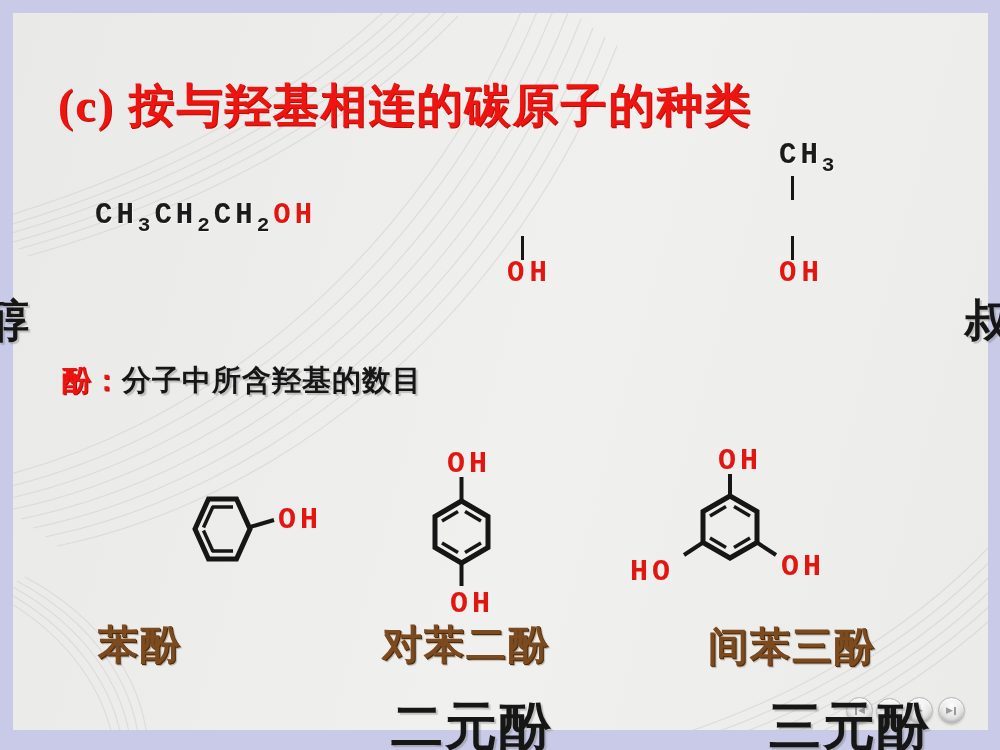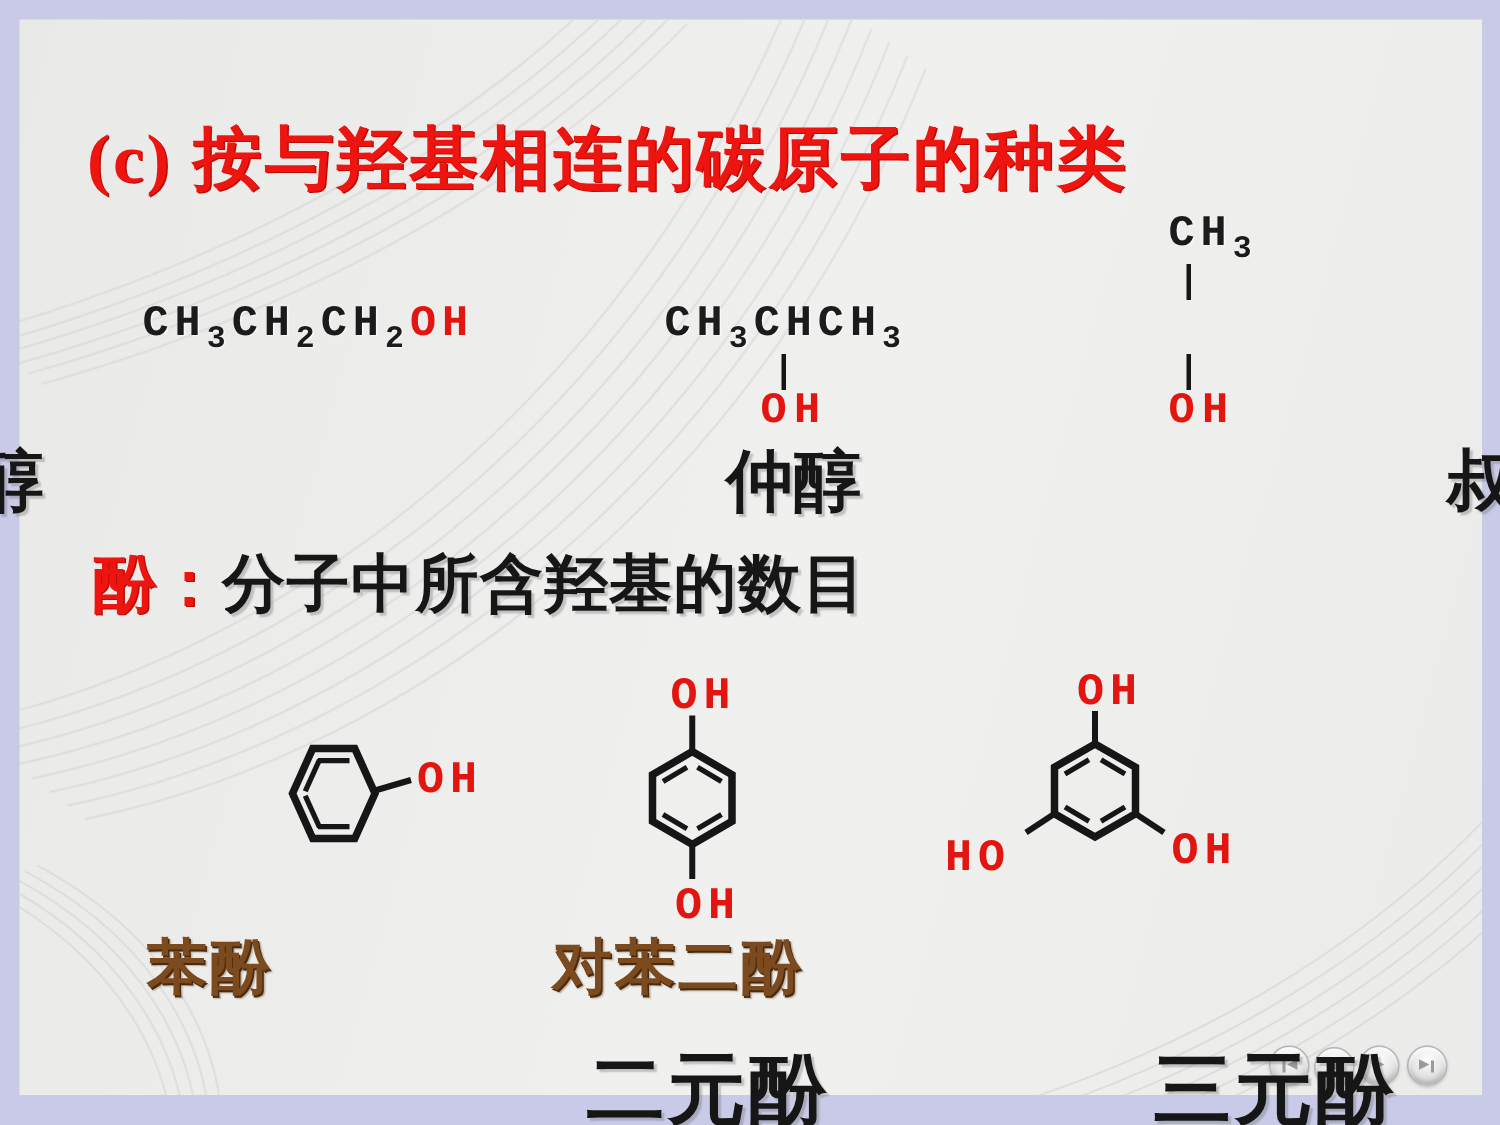--- a/index.html
+++ b/index.html
@@ -42,21 +42,21 @@
   }
   .bond-v{width:3px;background:#161616;z-index:3;}
 
   
   .cn{
     font-weight:bold;color:#161616;
     text-shadow:2px 2px 1px rgba(110,110,110,.35);
     z-index:4;
   }
   .row-label{font-size:45px;top:260px;}
-  .heading{left:62px;top:330px;font-size:42px;letter-spacing:1px;}
+  .heading{left:62px;top:330px;font-size:29px;letter-spacing:1px;}
   .heading .lead{color:#ee1410;text-shadow:1px 1px 0 #b90d07;}
   .name-brown{font-size:40px;color:#7b4a1e;letter-spacing:2px;text-shadow:1px 1px 0 #4a2a0e, 2px 2px 1px rgba(90,60,20,.35);}
   .name-black{font-size:52px;letter-spacing:2px;}
 
   
   .struct{z-index:2;}
   .struct line,.struct polygon{stroke:#161616;fill:none;}
   .ring{stroke-width:5px;stroke-linejoin:miter;}
   .dbl{stroke-width:3.5px;}
   .sbond{stroke-width:4px;}
@@ -117,31 +117,29 @@
     </g>
   </svg>
 </div>
 
 <div class="content">
 
   <div class="abs slide-title">(c)  按与羟基相连的碳原子的种类</div>
 
   <div class="abs formula" style="left:95px;top:168px;"><span class="seg">CH</span><span class="seg sub">3</span><span class="seg">CH</span><span class="seg sub">2</span><span class="seg">CH</span><span class="seg sub">2</span><span class="seg red">OH</span></div>
 
-  <div class="abs formula" style="left:443px;top:168px;"><span class="seg">CH</span><span class="seg sub">3</span><span class="seg">CHCH</span><span class="seg sub">3</span></div>
   <div class="abs bond-v" style="left:521px;top:205px;height:24px;"></div>
   <div class="abs oh-red" style="left:507px;top:226px;">OH</div>
 
   <div class="abs formula" style="left:779px;top:108px;"><span class="seg">CH</span><span class="seg sub">3</span></div>
   <div class="abs bond-v" style="left:791px;top:145px;height:24px;"></div>
   <div class="abs bond-v" style="left:791px;top:205px;height:24px;"></div>
   <div class="abs oh-red" style="left:779px;top:226px;">OH</div>
 
   <div class="abs cn row-label" style="left:-16px;">醇</div>
-  <div class="abs cn row-label" style="left:484px;">仲醇</div>
   <div class="abs cn row-label" style="left:964px;">叔</div>
 
   <div class="abs cn heading">
     <span class="lead">酚：</span><span>分子中所含羟基的数目</span>
   </div>
 
   <svg class="abs struct" style="left:176px;top:452px;" width="170" height="92" viewBox="0 0 170 92">
     <polygon class="ring" points="19,46 32.5,16 60.5,16 74,46 60.5,76 32.5,76"></polygon>
     <line class="dbl" x1="36" y1="24" x2="57" y2="24"></line>
     <line class="dbl" x1="36" y1="68" x2="57" y2="68"></line>
@@ -171,21 +169,22 @@
     <line class="dbl" x1="119" y1="70.5" x2="135" y2="80"></line>
     <line class="dbl" x1="95" y1="102" x2="111" y2="111.5"></line>
     <line class="dbl" x1="119" y1="111.5" x2="135" y2="102"></line>
     <line class="sbond" x1="88" y1="106.5" x2="69" y2="119"></line>
     <line class="sbond" x1="142" y1="106.5" x2="161" y2="119"></line>
     <text class="svg-oh" x="15" y="144">HO</text>
     <text class="svg-oh" x="166" y="139">OH</text>
   </svg>
 
   <div class="abs cn name-brown" style="left:98px;top:586px;">苯酚</div>
-  <div class="abs cn name-brown" style="left:368px;top:586px;">对苯二酚</div>
+  <div class="abs cn name-brown" style="left:382px;top:586px;">对苯二酚</div>
+  <div class="abs cn name-brown" style="left:708px;top:588px;">间苯三酚</div>
 
   <div class="abs cn name-black" style="left:769px;top:661px;">三元酚</div>
   <div class="abs cn name-black" style="left:391px;top:661px;">二元酚</div>
 </div>
 
 <div class="nav-btn" style="left:846px;top:697px;">
     <span class="bar"></span>
     <span class="glyph">◀</span>
   </div>
 <div class="nav-btn" style="left:876px;top:698px;">

